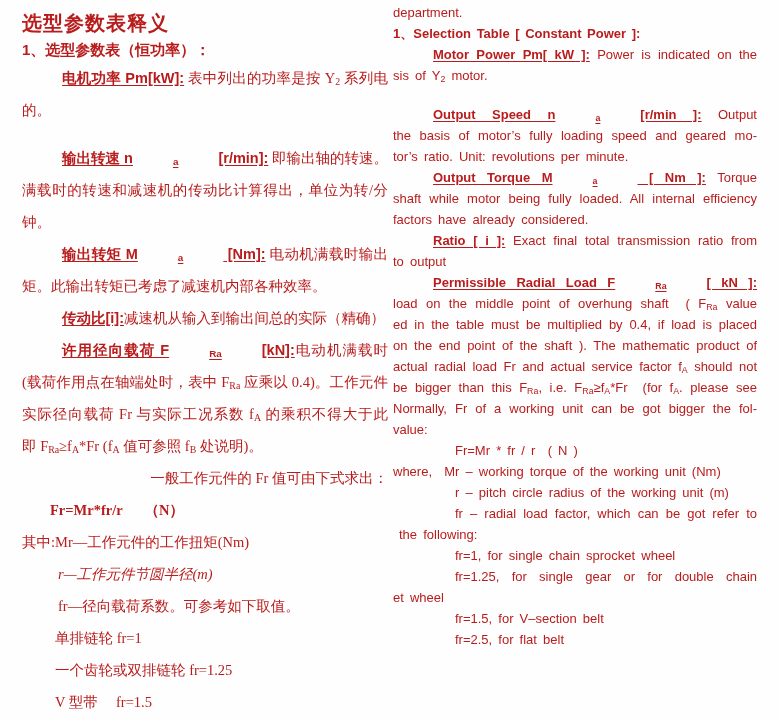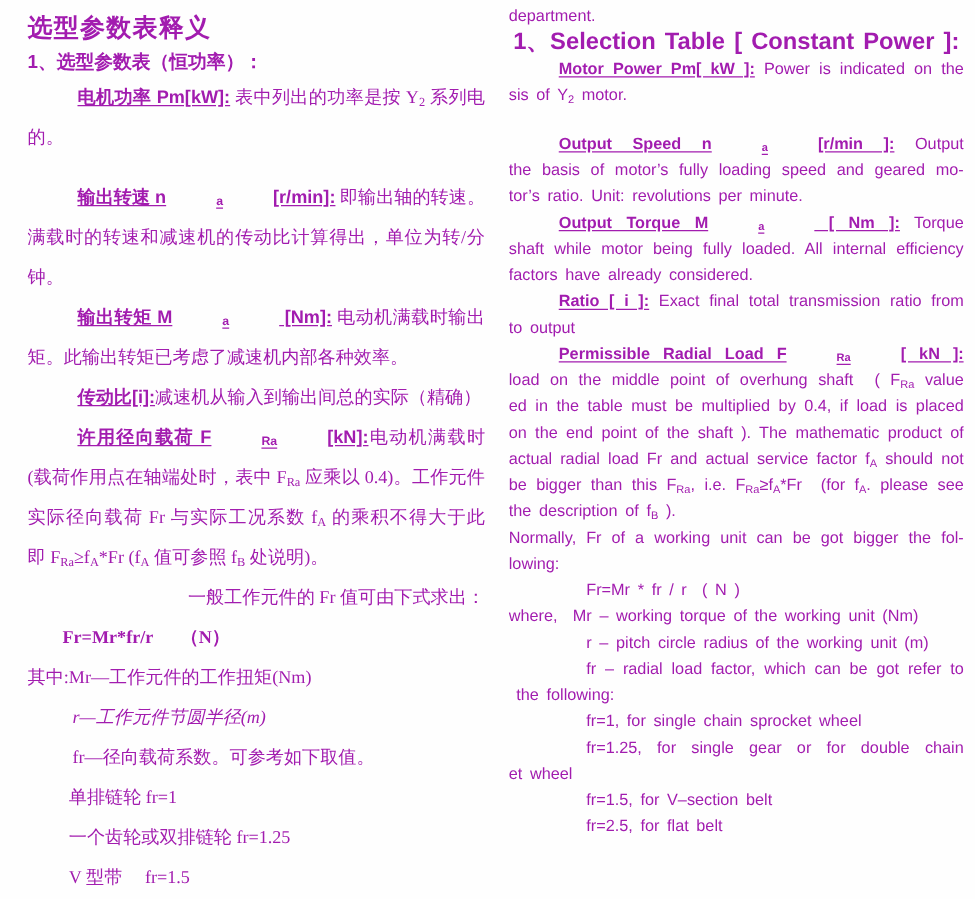--- a/index.html
+++ b/index.html
@@ -3,21 +3,21 @@
 <meta charset="utf-8">
 <style>
   html, body { margin: 0; padding: 0; }
   body { background: #ffffff; }
   .page {
     position: relative;
     width: 780px;
     height: 719px;
     background: #fefefe;
     overflow: hidden;
-    color: #a21caf;
+    color: #b91c1c;
   }
   .col { position: absolute; }
 
   
   .cn {
     font-family: "Liberation Serif", "DejaVu Serif", serif;
     font-size: 14.5px;
     height: 32px;
     line-height: 32px;
     overflow: hidden;
@@ -60,26 +60,25 @@
     font-size: 18.5px;
     height: 26px;
     line-height: 26px;
     word-spacing: 6px;
     letter-spacing: 0.4px;
     overflow: hidden;
   }
   .en-h2 {
     font-family: "Liberation Sans", "DejaVu Sans", sans-serif;
     font-weight: 700;
-    font-size: 19px;
+    font-size: 13px;
     height: 21px;
     line-height: 21px;
     word-spacing: 2px;
     overflow: hidden;
-    text-align: center;
   }
 
   .j { text-align: justify; text-align-last: justify; }
   .term {
     font-weight: 700;
     text-decoration: underline;
     text-underline-offset: 2px;
     padding-left: 40px;
   }
   .bold { font-weight: 700; }
@@ -111,42 +110,41 @@
       <div class="cn"><span>即 F</span><sub>Ra</sub><span>≥f</span><sub>A</sub><span>*Fr (f</span><sub>A</sub><span> 值可参照 f</span><sub>B</sub><span> 处说明)。</span></div>
       <div class="cn" style="padding-left: 16px; text-align: right;"><span>一般工作元件的 Fr 值可由下式求出：</span></div>
       <div class="cn" style="padding-left: 28px;"><span class="bold">Fr=Mr*fr/r</span><span>&nbsp;&nbsp;&nbsp;&nbsp;&nbsp;&nbsp;</span><span class="bold">（N）</span></div>
       <div class="cn"><span>其中:Mr—工作元件的工作扭矩(Nm)</span></div>
       <div class="cn" style="padding-left: 36px; font-style: italic;"><span>r—工作元件节圆半径(m)</span></div>
       <div class="cn" style="padding-left: 36px;"><span>fr—径向载荷系数。可参考如下取值。</span></div>
       <div class="cn" style="padding-left: 33px;"><span>单排链轮 fr=1</span></div>
       <div class="cn" style="padding-left: 33px;"><span>一个齿轮或双排链轮 fr=1.25</span></div>
       <div class="cn" style="padding-left: 33px;"><span>V 型带</span><span>&nbsp;&nbsp;&nbsp;&nbsp;&nbsp;</span><span>fr=1.5</span></div>
     </div>
-  <div class="col" style="left:407px; top:2px; width:364px;">
+  <div class="col" style="left:393px; top:2px; width:364px;">
       <div class="en"><span>department.</span></div>
       <div class="en-h2"><span>1、Selection Table [ Constant Power ]:</span></div>
       <div class="en j"><span class="term">Motor Power Pm[ kW ]:</span><span> Power is indicated on the ba-</span></div>
       <div class="en"><span>sis of Y</span><sub>2</sub><span> motor.</span></div>
       <div class="en j" style="margin-top: 18px;"><span class="term">Output Speed n</span><sub class="term">a</sub><span class="term">[r/min ]:</span><span> Output speed is calculated on</span></div>
       <div class="en j"><span>the basis of motor’s fully loading speed and geared mo-</span></div>
       <div class="en"><span>tor’s ratio. Unit: revolutions per minute.</span></div>
       <div class="en j"><span class="term">Output Torque M</span><sub class="term">a</sub><span class="term"> [ Nm ]:</span><span> Torque available at output</span></div>
       <div class="en j"><span>shaft while motor being fully loaded. All internal efficiency</span></div>
       <div class="en"><span>factors have already considered.</span></div>
       <div class="en j"><span class="term">Ratio [ i ]:</span><span> Exact final total transmission ratio from input</span></div>
       <div class="en"><span>to output</span></div>
       <div class="en j"><span class="term">Permissible Radial Load F</span><sub class="term">Ra</sub><span class="term">[ kN ]:</span><span> Permissible radial</span></div>
       <div class="en j"><span>load on the middle point of overhung shaft  ( F</span><sub>Ra</sub><span> value list-</span></div>
       <div class="en j"><span>ed in the table must be multiplied by 0.4, if load is placed</span></div>
       <div class="en j"><span>on the end point of the shaft ). The mathematic product of</span></div>
       <div class="en j"><span>actual radial load Fr and actual service factor f</span><sub>A</sub><span> should not</span></div>
       <div class="en j"><span>be bigger than this F</span><sub>Ra</sub><span>, i.e. F</span><sub>Ra</sub><span>≥f</span><sub>A</sub><span>*Fr  (for f</span><sub>A</sub><span>. please see</span></div>
-      <div class="en"><span>the description of f</span><sub>B</sub><span> ).</span></div>
       <div class="en j"><span>Normally, Fr of a working unit can be got bigger the fol-</span></div>
-      <div class="en"><span>lowing:</span></div>
+      <div class="en"><span>value:</span></div>
       <div class="en" style="padding-left: 62px;"><span>Fr=Mr * fr / r&nbsp;&nbsp;( N )</span></div>
       <div class="en"><span>where,&nbsp;&nbsp;Mr – working torque of the working unit (Nm)</span></div>
       <div class="en" style="padding-left: 62px;"><span>r – pitch circle radius of the working unit (m)</span></div>
       <div class="en j" style="padding-left: 62px;"><span>fr – radial load factor, which can be got refer to</span></div>
       <div class="en" style="padding-left: 6px;"><span>the following:</span></div>
       <div class="en" style="padding-left: 62px;"><span>fr=1, for single chain sprocket wheel</span></div>
       <div class="en j" style="padding-left: 62px;"><span>fr=1.25, for single gear or for double chain sprock-</span></div>
       <div class="en"><span>et wheel</span></div>
       <div class="en" style="padding-left: 62px;"><span>fr=1.5, for V–section belt</span></div>
       <div class="en" style="padding-left: 62px;"><span>fr=2.5, for flat belt</span></div>

